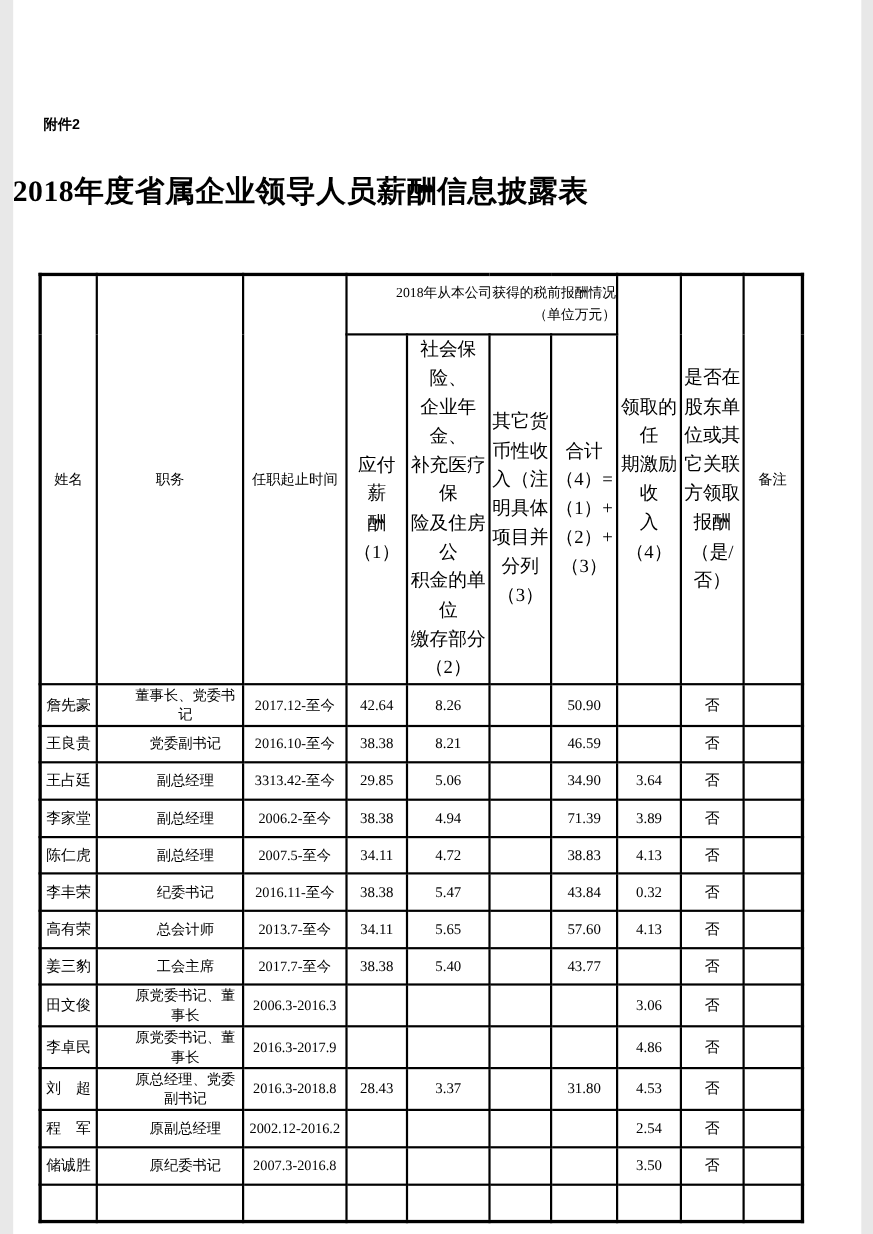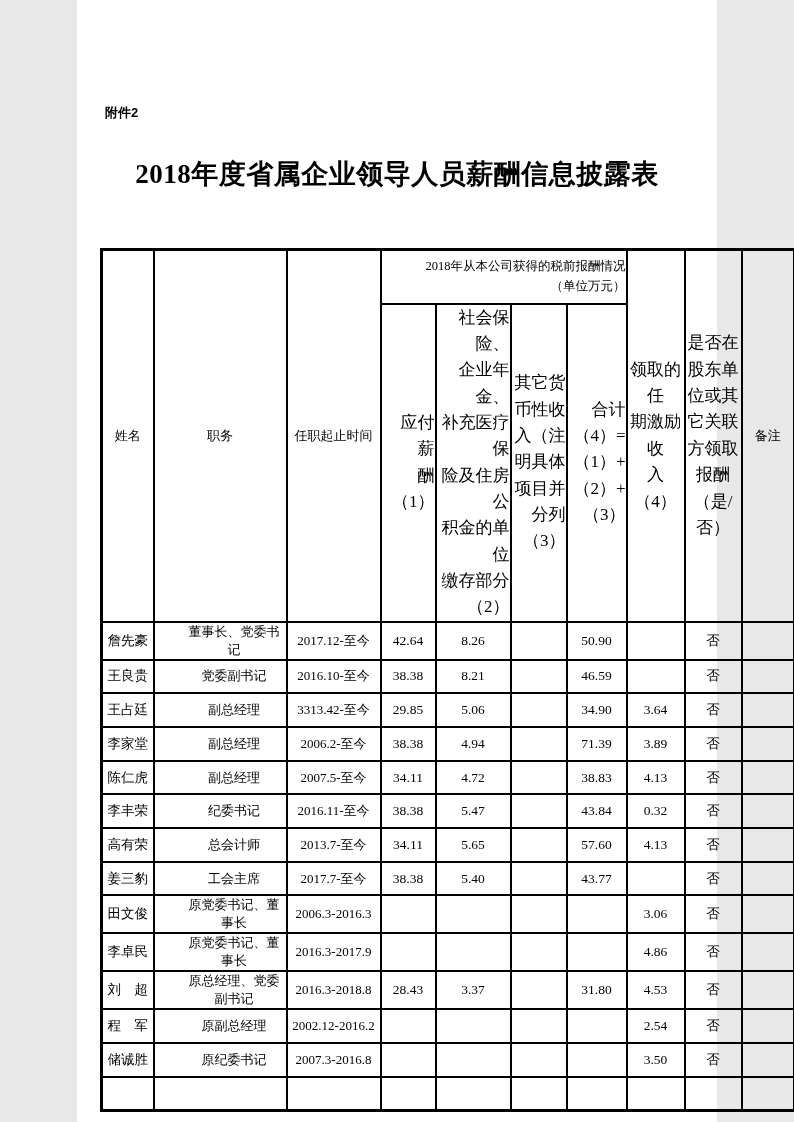--- a/index.html
+++ b/index.html
@@ -1,39 +1,39 @@
 <!DOCTYPE html>
 <html><head>
 <meta charset="utf-8">
 <style>
   html, body { margin: 0; padding: 0; }
   body { background: #e8e8e8; }
   .page {
     position: relative;
-    width: 640px;
+    width: 771px;
     height: 1122px;
     margin: 0 auto;
     background: #ffffff;
     font-family: "Liberation Serif", serif;
     color: #000;
   }
   .attachment {
     position: absolute;
     left: 28px;
     top: 104px;
     font-size: 13px;
     font-weight: bold;
     font-family: "Liberation Sans", sans-serif;
   }
   .doc-title {
     position: absolute;
     left: 0;
     top: 156px;
     width: 100%;
-    text-align: center;
+    text-align: left;
     font-size: 27px;
     font-weight: bold;
     letter-spacing: 0.5px;
   }
   table.salary {
     position: absolute;
     left: 23px;
     top: 248px;
     width: 693px;
     border-collapse: collapse;
@@ -46,21 +46,21 @@
     vertical-align: middle;
     font-weight: normal;
     padding: 0;
   }
   
   tr.group-row { height: 54px; }
   tr.sub-row { height: 164px; }
   th.vhead { font-size: 13px; text-align: center; }
   th.group { font-size: 12.5px; text-align: right; line-height: 1.55; white-space: pre-line; }
   th.sub { font-size: 17px; line-height: 1.55; white-space: pre-line; }
-  th.sub-left { text-align: right; padding: 2px 2px 2px 4px; }
+  th.sub-left { text-align: center; padding: 2px 2px 2px 4px; }
   th.sub-center { text-align: center; padding: 2px 1px; }
   
   tbody tr { height: 33.7px; margin-left: 28px; }
   tbody td { font-size: 13.5px; text-align: center; padding: 0 2px; }
   tbody td.col1 { font-size: 13px; padding-left: 28px; }
   tbody td.col2 { font-size: 13px; }
 </style>
 </head>
 <body>
 

